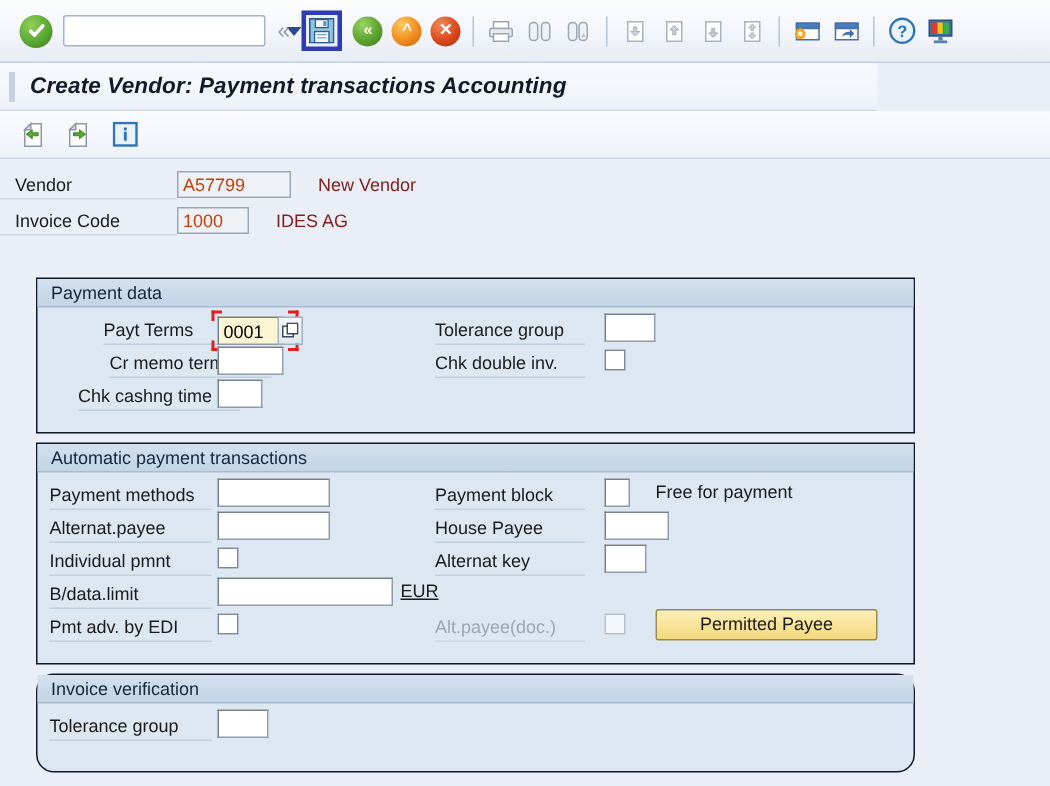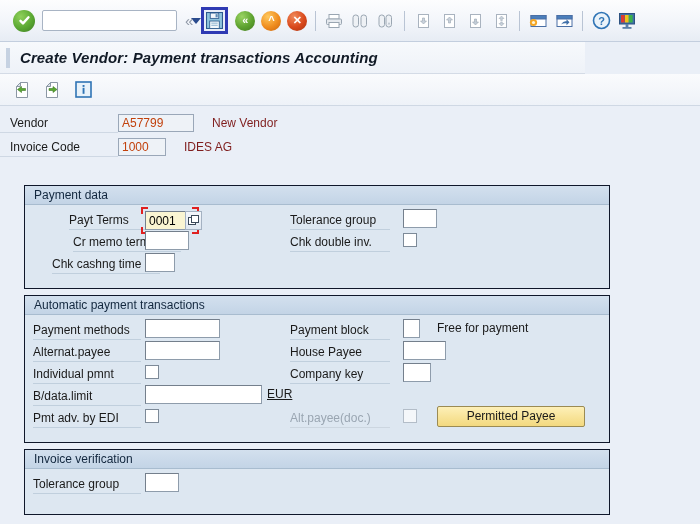--- a/index.html
+++ b/index.html
@@ -402,31 +402,31 @@
       <div class="fld-label" style="left:8px; top:94px; width:108px;">Pmt adv. by EDI</div>
       <div class="chk" style="left:120px; top:94px;"></div>
 
       <div class="fld-label" style="left:265px; top:6px; width:100px;">Payment block</div>
       <input class="txt" style="left: 378px; top: 4px; width: 17px;" type="text" value="">
       <div class="plain" style="left:412px; top:6px;">Free for payment</div>
 
       <div class="fld-label" style="left:265px; top:28px; width:100px;">House Payee</div>
       <input class="txt" style="left: 378px; top: 26px; width: 43px;" type="text" value="">
 
-      <div class="fld-label" style="left:265px; top:50px; width:100px;">Company key</div>
+      <div class="fld-label" style="left:265px; top:50px; width:100px;">Alternat key</div>
       <input class="txt" style="left: 378px; top: 48px; width: 28px;" type="text" value="">
 
       <div class="fld-label disabled" style="left:265px; top:94px; width:100px;">Alt.payee(doc.)</div>
       <div class="chk disabled" style="left:378px; top:94px;"></div>
 
       <div class="btn-yellow" style="left:412px; top:91px; width:148px;">Permitted Payee</div>
     </div>
   </div>
 
-  <div class="panel" style="top:449px; height:66px;">
+  <div class="panel" style="top:449px; height:66px;border-radius:12px;">
     <div class="panel-title">Invoice verification</div>
     <div class="panel-body" style="height:45px;">
       <div class="fld-label" style="left:8px; top:6px; width:108px;">Tolerance group</div>
       <input class="txt" style="left: 120px; top: 4px; width: 34px;" type="text" value="">
     </div>
   </div>
 
 </div>
 
 </body></html>

